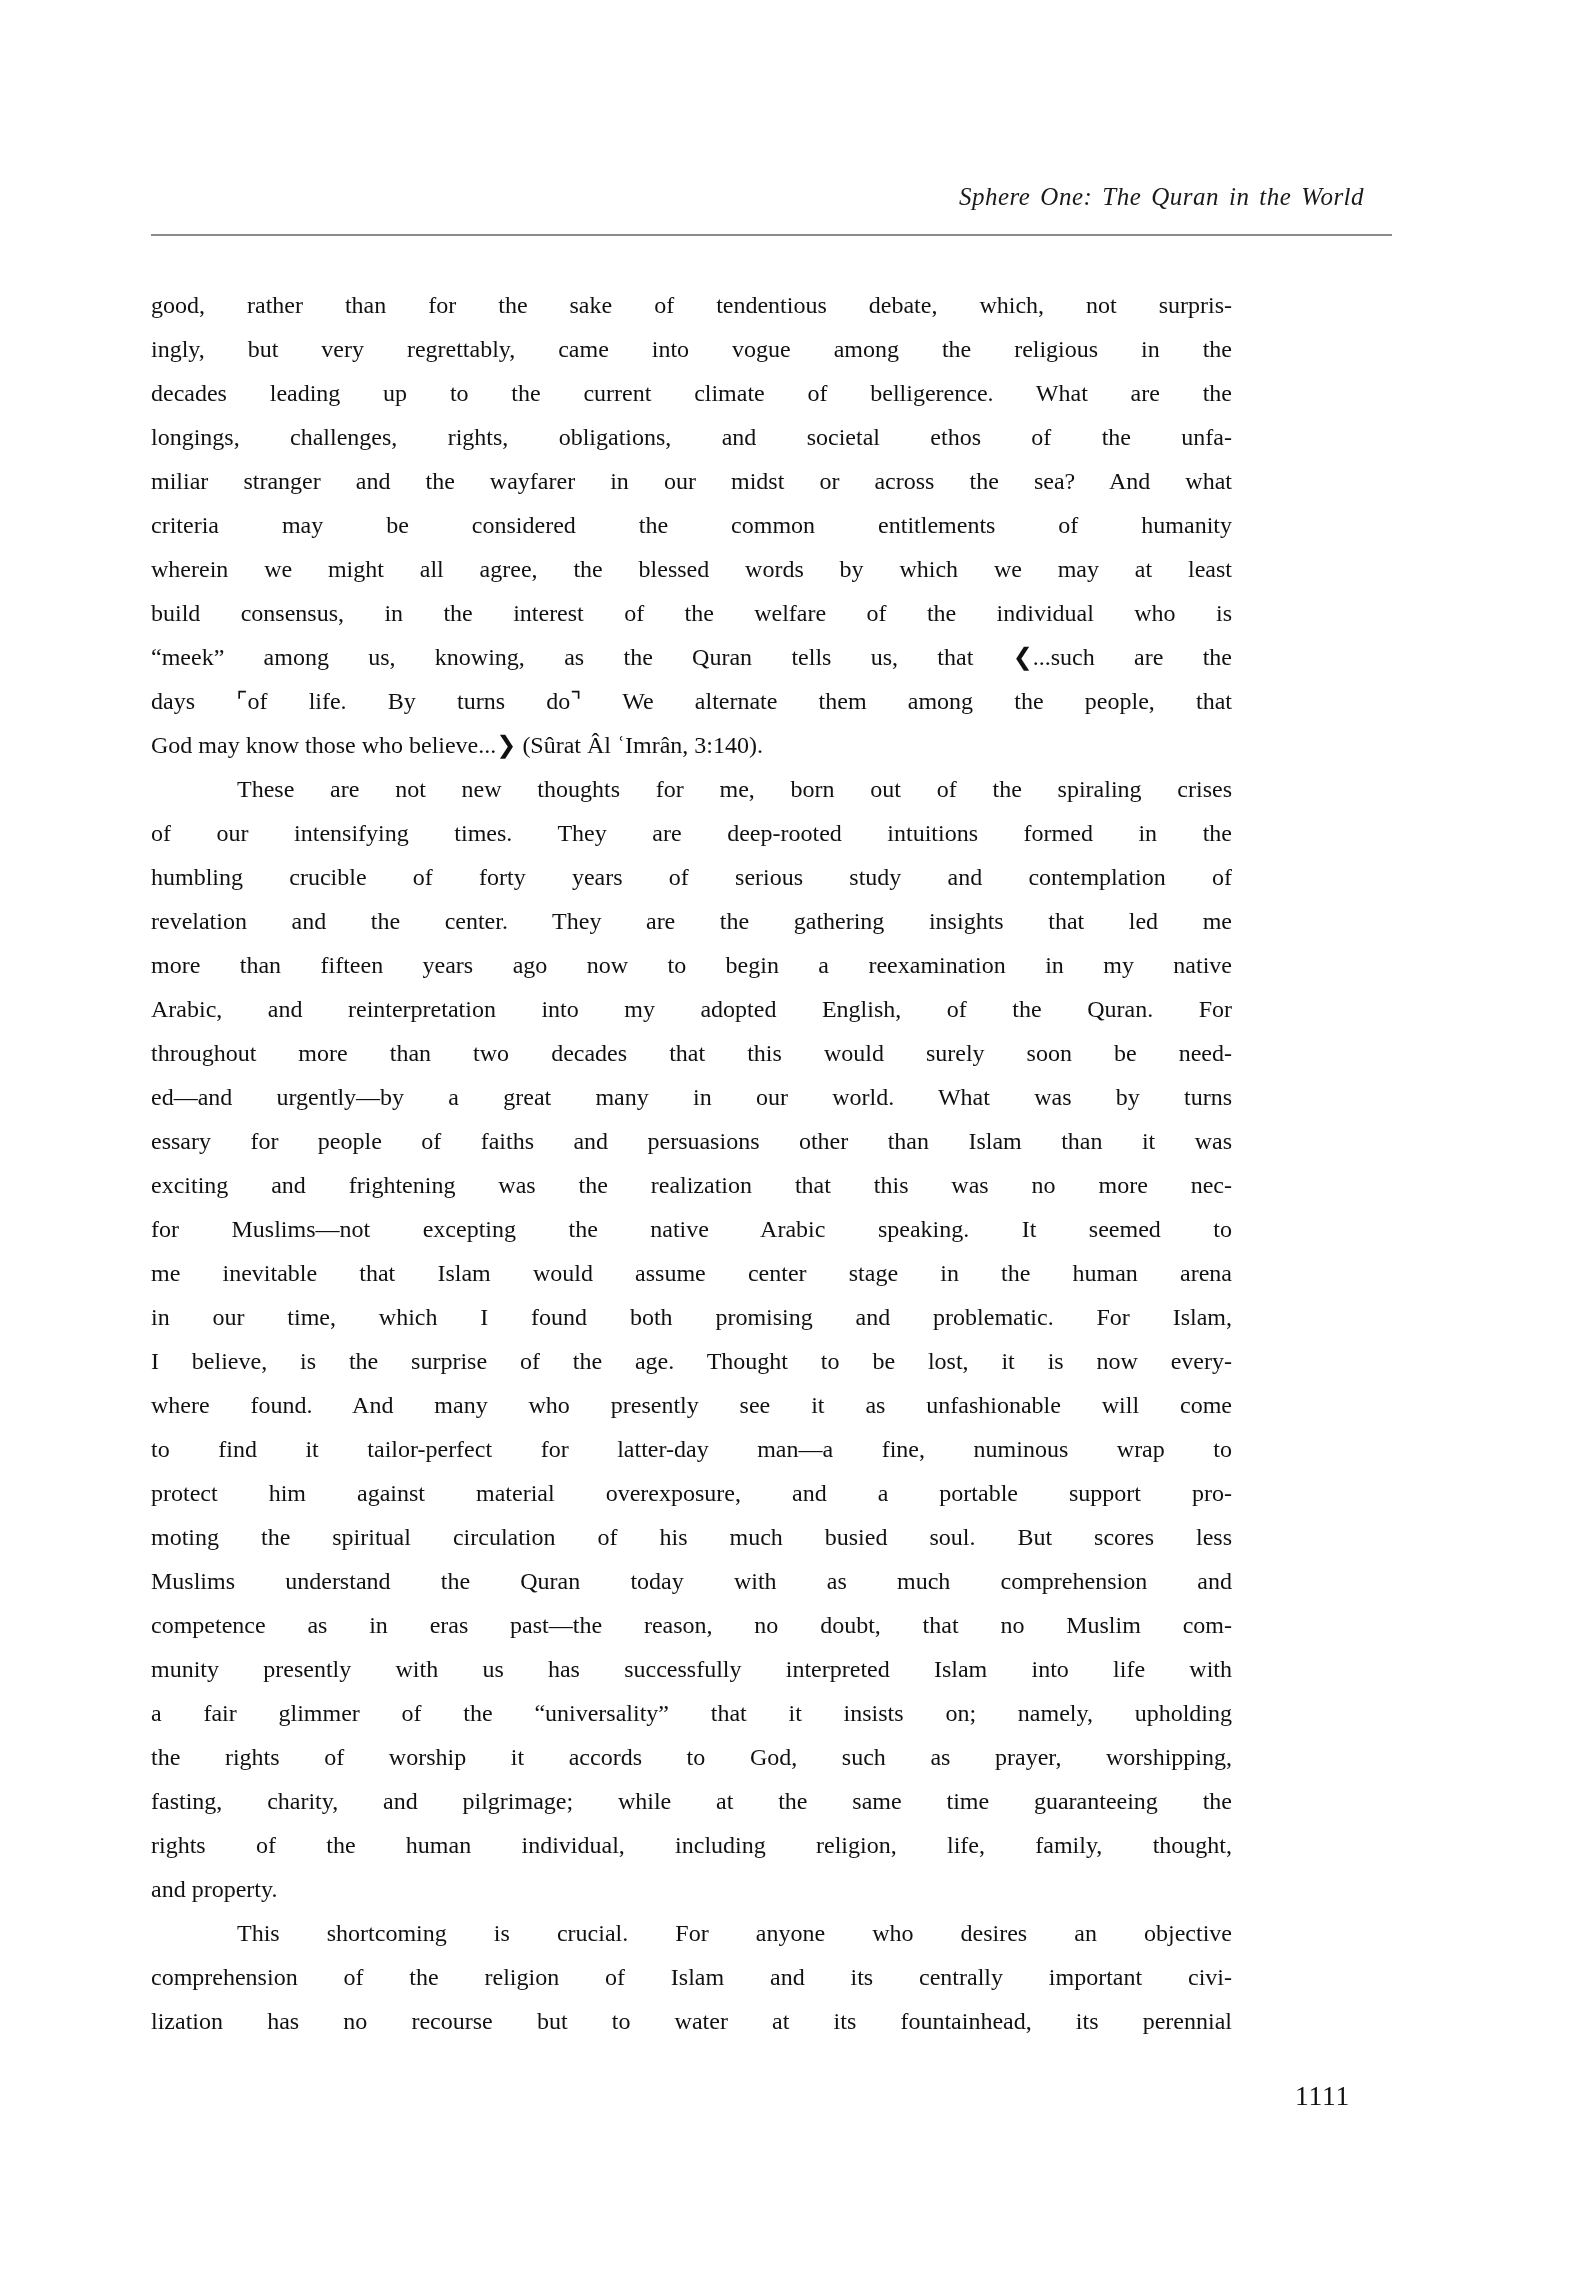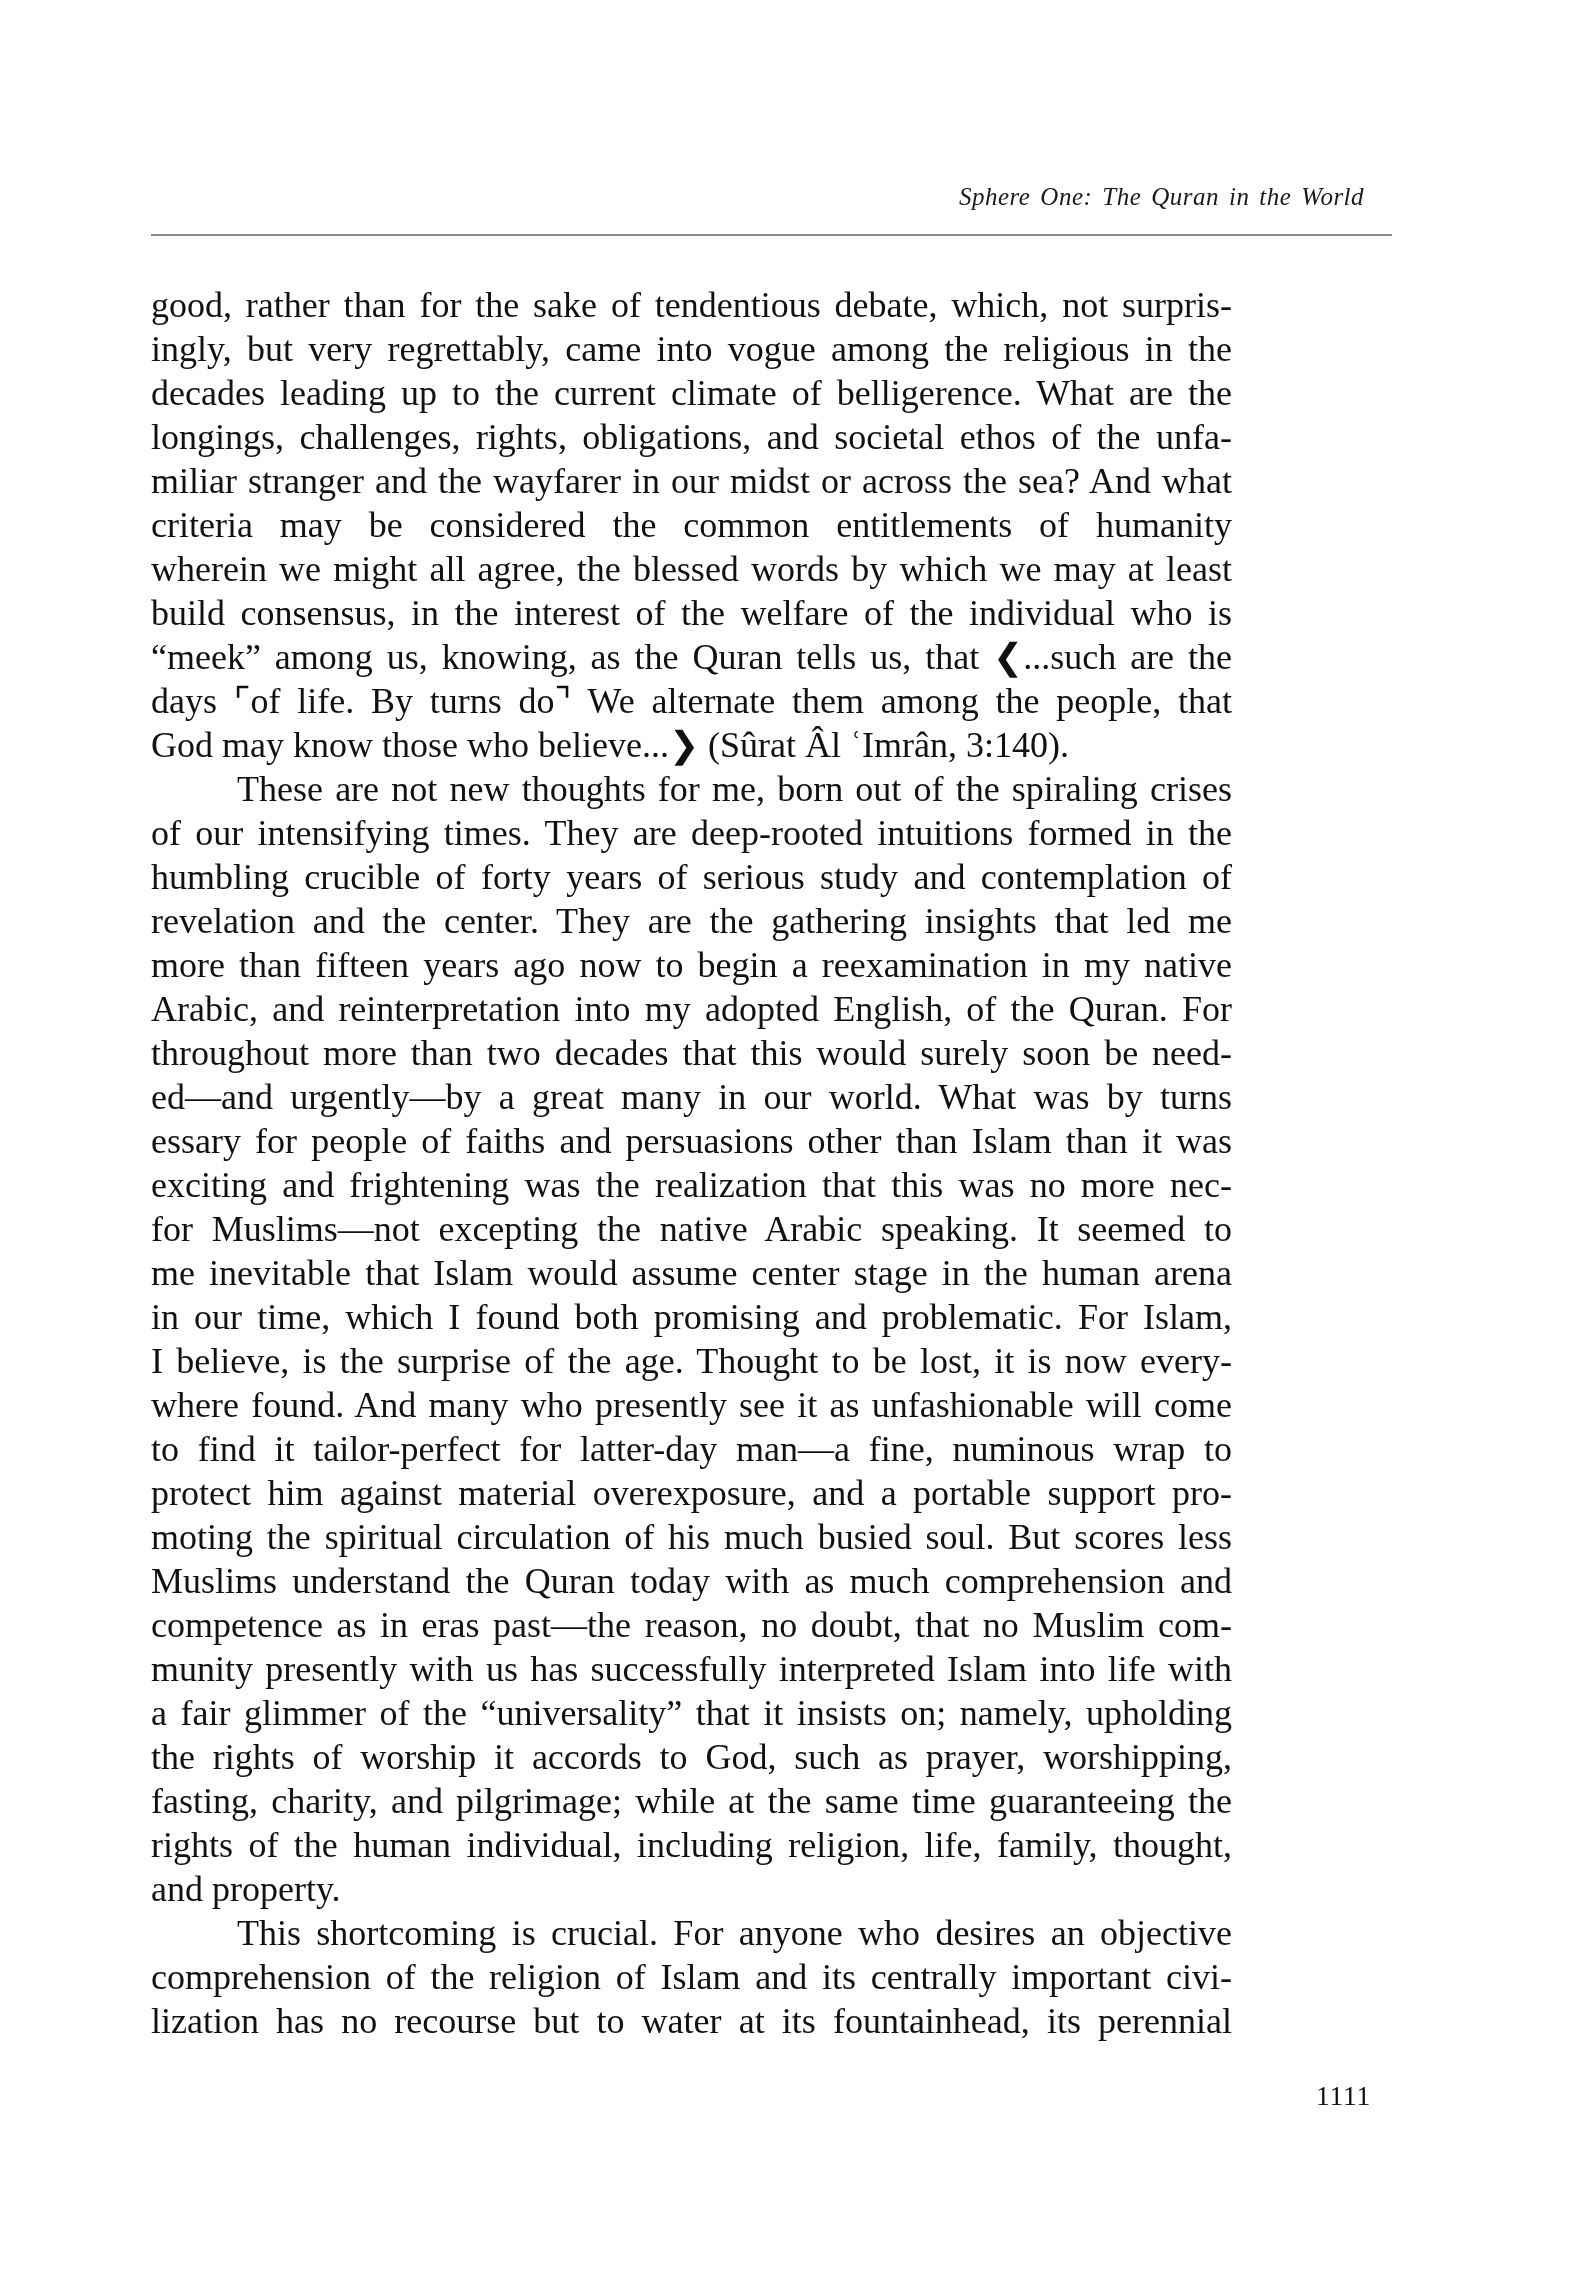--- a/index.html
+++ b/index.html
@@ -38,21 +38,21 @@
     .text-block {
       position: absolute;
       left: 151px;
       top: 283px;
       width: 1081px;
     }
     .line {
       display: block;
       height: 44px;
       line-height: 44px;
-      font-size: 36px;
+      font-size: 24px;
       text-align: justify;
       text-align-last: justify;
       white-space: nowrap;
       overflow: visible;
     }
     .line.last {
       text-align-last: left;
     }
     .line.indent {
       text-indent: 43px;
@@ -69,21 +69,21 @@
       text-align-last: left;
     }
     .line.indent > span.t {
       width: calc(100% - 43px);
     }
     .folio {
       position: absolute;
       left: 1295px;
       width: 97px;
       top: 2080px;
-      text-align: center;
+      text-align: left;
       font-size: 27.5px;
       letter-spacing: 0.8px;
       color: #111111;
     }
   </style>
 </head>
 <body>
 
 <div>
   <div class="running-head">Sphere One: The Quran in the World</div>

